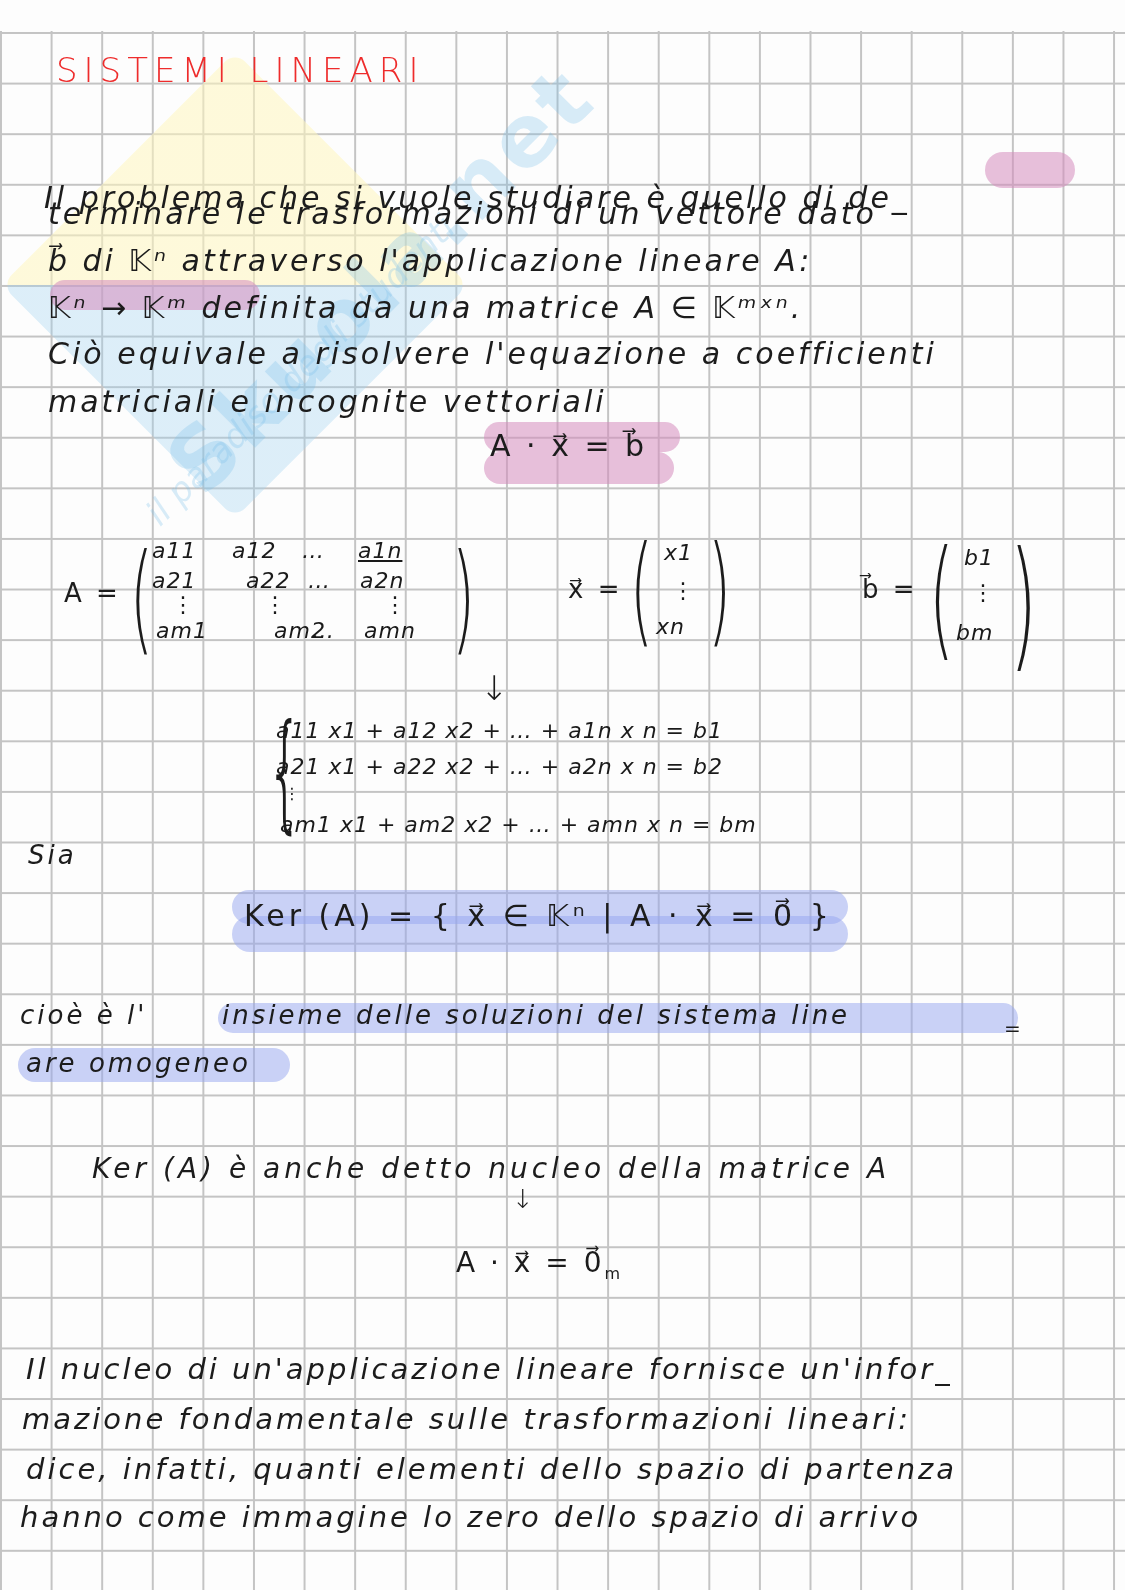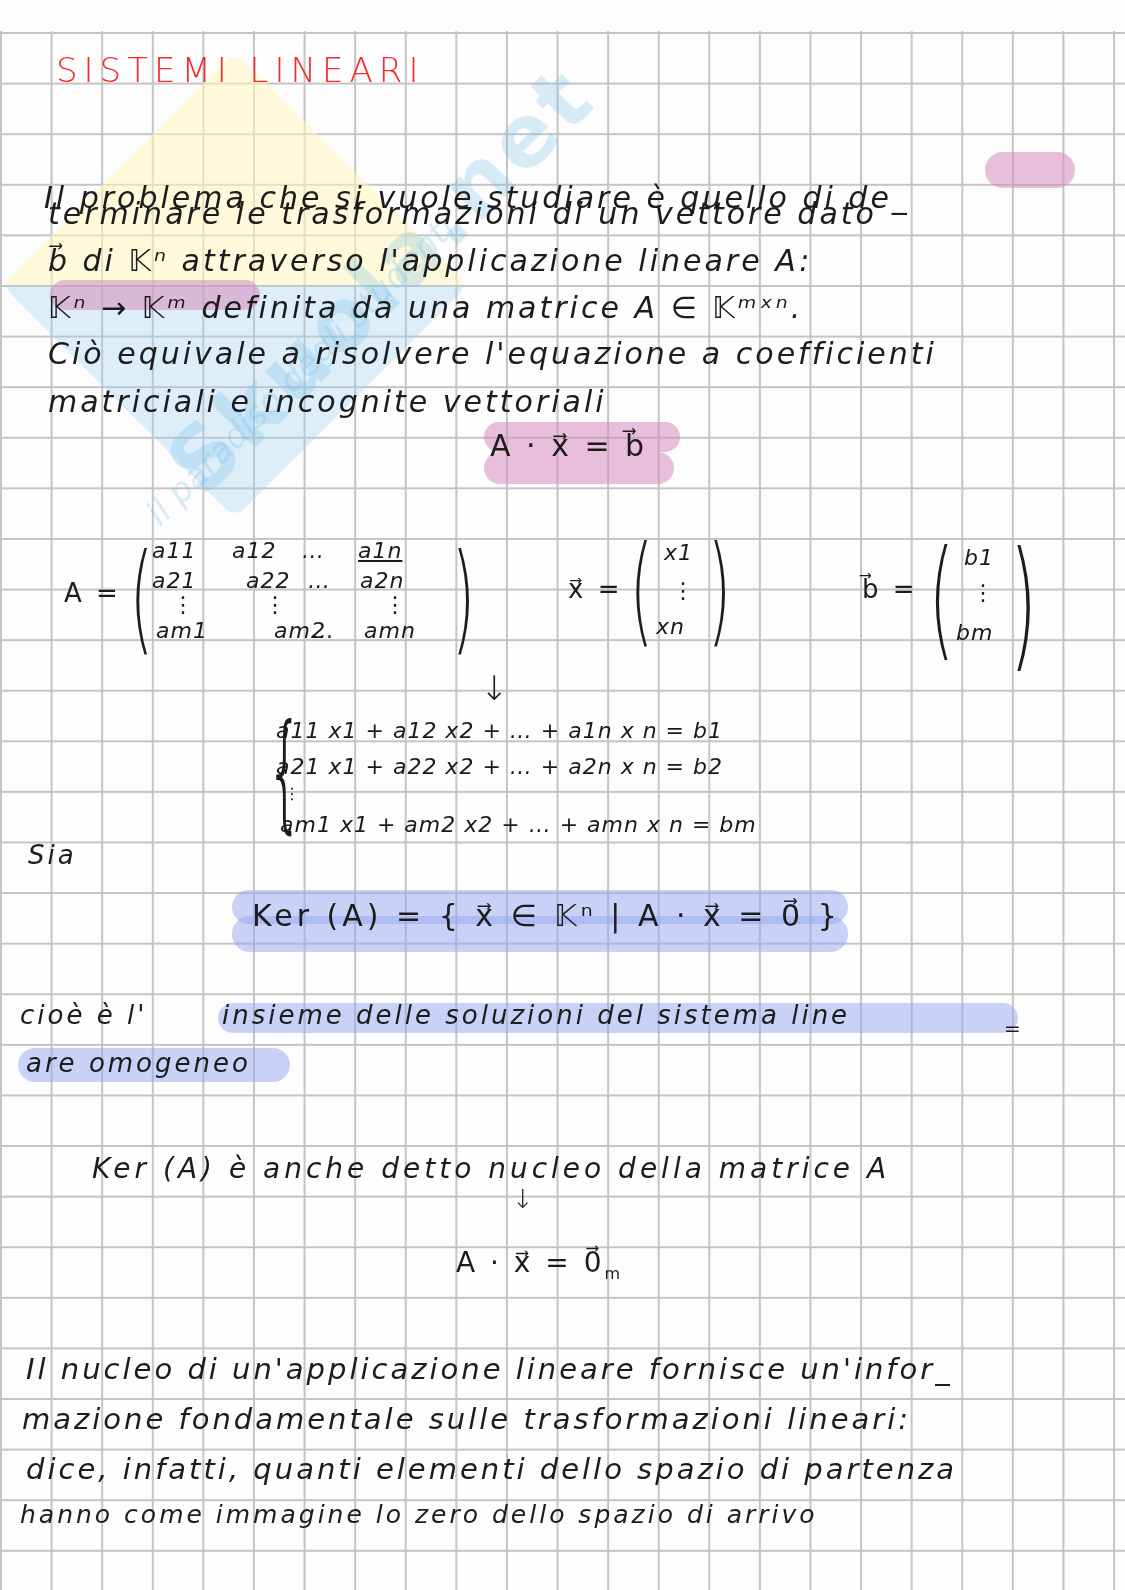--- a/index.html
+++ b/index.html
@@ -118,31 +118,31 @@
   <div class="eq" style="left:276px; top:718px;">a11 x1 + a12 x2 + … + a1n x n = b1</div>
   <div class="eq" style="left:276px; top:754px;">a21 x1 + a22 x2 + … + a2n x n = b2</div>
   <div class="eq" style="left:284px; top:784px; font-size:16px;">⋮</div>
   <div class="eq" style="left:280px; top:812px;">am1 x1 + am2 x2 + … + amn x n = bm</div>
 </div>
 
 <div class="line" style="left:28px; top:840px; font-size:26px;">Sia</div>
 
 <div class="hl hl-blue" style="left:232px; top:890px; width:616px; height:34px;"></div>
 <div class="hl hl-blue" style="left:232px; top:916px; width:616px; height:36px;"></div>
-<div class="line math" style="left:244px; top:898px; font-size:30px; letter-spacing:4px;margin-left:8px;">Ker (A) = { x⃗ ∈ 𝕂ⁿ | A · x⃗ = 0⃗ }</div>
+<div class="line math" style="left:244px; top:898px; font-size:30px; letter-spacing:4px;">Ker (A) = { x⃗ ∈ 𝕂ⁿ | A · x⃗ = 0⃗ }</div>
 
 <div class="hl hl-blue" style="left:218px; top:1003px; width:800px; height:30px;"></div>
 <div class="hl hl-blue" style="left:18px; top:1048px; width:272px; height:34px;"></div>
 <div class="line" style="left:20px; top:1000px; font-size:26px;">cioè è l'</div>
 <div class="line" style="left:222px; top:1000px; font-size:26px;">insieme delle soluzioni del sistema line</div>
 <div class="line" style="left:1004px; top:1016px; font-size:20px;">=</div>
 <div class="line" style="left:26px; top:1048px; font-size:26px;">are omogeneo</div>
 
 <div class="line" style="left:92px; top:1152px; font-size:28px; letter-spacing:4px;">Ker (A) è anche detto nucleo della matrice A</div>
 <div class="arrow" style="left:512px; top:1184px; font-size:26px;">↓</div>
 <div class="line math" style="left:456px; top:1246px; font-size:28px;">
   <span>A · x⃗ = 0⃗</span><sub style="font-size:16px;">m</sub>
 </div>
 
 <div class="line" style="left:26px; top:1352px; font-size:29px;">Il nucleo di un'applicazione lineare fornisce un'infor_</div>
 <div class="line" style="left:22px; top:1402px; font-size:29px;">mazione fondamentale sulle trasformazioni lineari:</div>
 <div class="line" style="left:26px; top:1452px; font-size:29px;">dice, infatti, quanti elementi dello spazio di partenza</div>
-<div class="line" style="left:20px; top:1500px; font-size:25px;">hanno come immagine lo zero dello spazio di arrivo</div>
+<div class="line" style="left:20px; top:1500px; font-size:29px;">hanno come immagine lo zero dello spazio di arrivo</div>
 
 </body></html>

